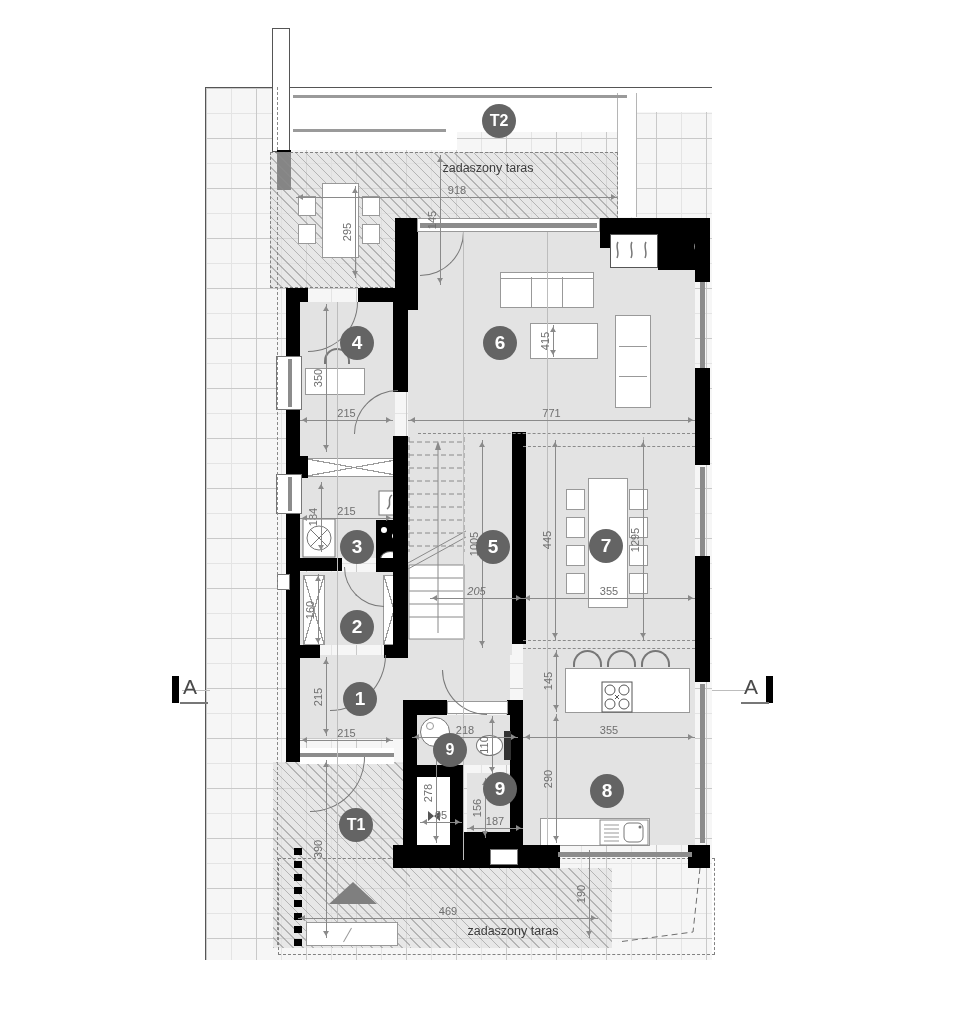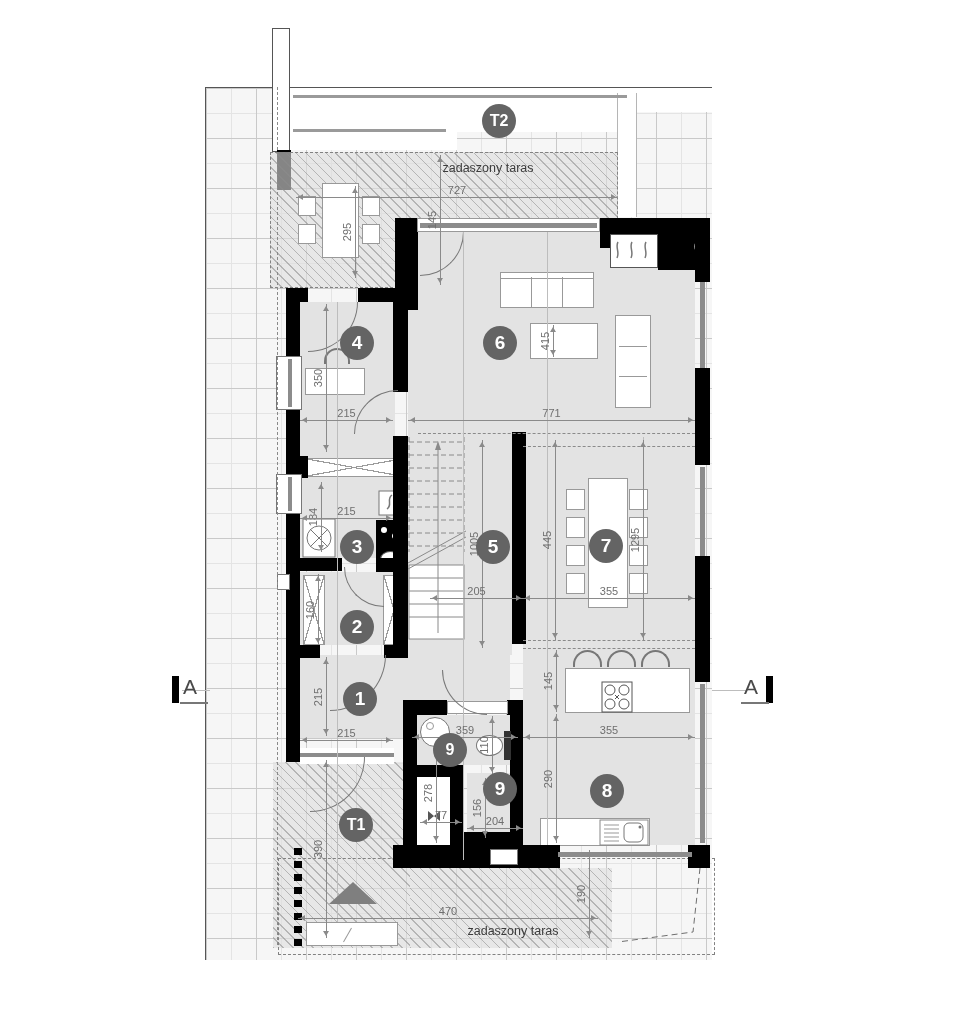--- a/index.html
+++ b/index.html
@@ -284,21 +284,21 @@
   <div class="sect-a" style="left:183px;top:675px;">A</div>
   <div class="abs" style="left:180px;top:702px;width:28px;height:2px;background:#777;"></div>
   <div class="sect-a" style="left:744px;top:675px;">A</div>
   <div class="wall" style="left:766px;top:676px;width:7px;height:27px;"></div>
   <div class="abs" style="left:741px;top:702px;width:28px;height:2px;background:#777;"></div>
 
   <div class="label-text" style="left:488px;top:168px;">zadaszony taras</div>
   <div class="label-text" style="left:513px;top:931px;">zadaszony taras</div>
 
 <div class="dim-h" style="left: 296px; top: 197px; width: 322px;"></div>
-    <div class="dimtext" style="left: 457px; top: 190px;">727</div>
+    <div class="dimtext" style="left: 457px; top: 190px;">918</div>
     <div class="dim-v" style="left: 440px; top: 155px; height: 130px;"></div>
     <div class="dimtext vert" style="left: 432px; top: 220px;">145</div>
     <div class="dim-v" style="left: 355px; top: 186px; height: 92px;"></div>
     <div class="dimtext vert" style="left: 347px; top: 232px;">295</div>
     <div class="dim-v" style="left: 326px; top: 304px; height: 148px;"></div>
     <div class="dimtext vert" style="left: 318px; top: 378px;">350</div>
     <div class="dim-h" style="left: 300px; top: 420px; width: 93px;"></div>
     <div class="dimtext" style="left: 346.5px; top: 413px;">215</div>
     <div class="dim-h" style="left: 408px; top: 420px; width: 287px;"></div>
     <div class="dimtext" style="left: 551.5px; top: 413px;">771</div>
@@ -310,49 +310,49 @@
     <div class="dimtext" style="left: 346.5px; top: 511px;">215</div>
     <div class="dim-v" style="left: 482px; top: 440px; height: 208px;"></div>
     <div class="dimtext vert" style="left: 474px; top: 544px;">1005</div>
     <div class="dim-v" style="left: 643px; top: 440px; height: 200px;"></div>
     <div class="dimtext vert" style="left: 635px; top: 540px;">1295</div>
     <div class="dim-v" style="left: 555px; top: 440px; height: 200px;"></div>
     <div class="dimtext vert" style="left: 547px; top: 540px;">445</div>
     <div class="dim-h" style="left: 523px; top: 598px; width: 172px;"></div>
     <div class="dimtext" style="left: 609px; top: 591px;">355</div>
     <div class="dim-h" style="left: 430px; top: 598px; width: 93px;"></div>
-    <div class="dimtext" style="left: 476.5px; top: 591px;">205</div>
+    <div class="dimtext" style="left: 476.5px; top: 591px; font-style: italic;">205</div>
     <div class="dim-v" style="left: 318px; top: 574px; height: 71px;"></div>
     <div class="dimtext vert" style="left: 310px; top: 609.5px;">160</div>
     <div class="dim-v" style="left: 326px; top: 657px; height: 79px;"></div>
     <div class="dimtext vert" style="left: 318px; top: 696.5px;">215</div>
     <div class="dim-h" style="left: 300px; top: 740px; width: 93px;"></div>
     <div class="dimtext" style="left: 346.5px; top: 733px;">215</div>
     <div class="dim-h" style="left: 412px; top: 737px; width: 106px;"></div>
-    <div class="dimtext" style="left: 465px; top: 730px;">359</div>
+    <div class="dimtext" style="left: 465px; top: 730px;">218</div>
     <div class="dim-v" style="left: 492px; top: 716px; height: 58px;"></div>
     <div class="dimtext vert" style="left: 484px; top: 745px;">110</div>
     <div class="dim-v" style="left: 556px; top: 650px; height: 62px;"></div>
     <div class="dimtext vert" style="left: 548px; top: 681px;">145</div>
     <div class="dim-h" style="left: 523px; top: 737px; width: 172px;"></div>
     <div class="dimtext" style="left: 609px; top: 730px;">355</div>
     <div class="dim-v" style="left: 556px; top: 714px; height: 129px;"></div>
     <div class="dimtext vert" style="left: 548px; top: 778.5px;">290</div>
     <div class="dim-v" style="left: 436px; top: 742px; height: 101px;"></div>
     <div class="dimtext vert" style="left: 428px; top: 792.5px;">278</div>
     <div class="dim-h" style="left: 420px; top: 822px; width: 42px;"></div>
-    <div class="dimtext" style="left: 441px; top: 815px;">77</div>
+    <div class="dimtext" style="left: 441px; top: 815px;">95</div>
     <div class="dim-v" style="left: 485px; top: 778px; height: 60px;"></div>
     <div class="dimtext vert" style="left: 477px; top: 808px;">156</div>
     <div class="dim-h" style="left: 467px; top: 828px; width: 56px;"></div>
-    <div class="dimtext" style="left: 495px; top: 821px;">204</div>
+    <div class="dimtext" style="left: 495px; top: 821px;">187</div>
     <div class="dim-v" style="left: 326px; top: 760px; height: 178px;"></div>
     <div class="dimtext vert" style="left: 318px; top: 849px;">390</div>
     <div class="dim-h" style="left: 298px; top: 918px; width: 300px;"></div>
-    <div class="dimtext" style="left: 448px; top: 911px;">470</div>
+    <div class="dimtext" style="left: 448px; top: 911px;">469</div>
     <div class="dim-v" style="left: 589px; top: 850px; height: 88px;"></div>
     <div class="dimtext vert" style="left: 581px; top: 894px;">190</div>
     <div class="marker small" style="left: 499px; top: 121px;">T2</div>
     <div class="marker" style="left: 357px; top: 343px;">4</div>
     <div class="marker" style="left: 500px; top: 343px;">6</div>
     <div class="marker" style="left: 357px; top: 547px;">3</div>
     <div class="marker" style="left: 493px; top: 547px;">5</div>
     <div class="marker" style="left: 606px; top: 546px;">7</div>
     <div class="marker" style="left: 357px; top: 627px;">2</div>
     <div class="marker" style="left: 360px; top: 699px;">1</div>

